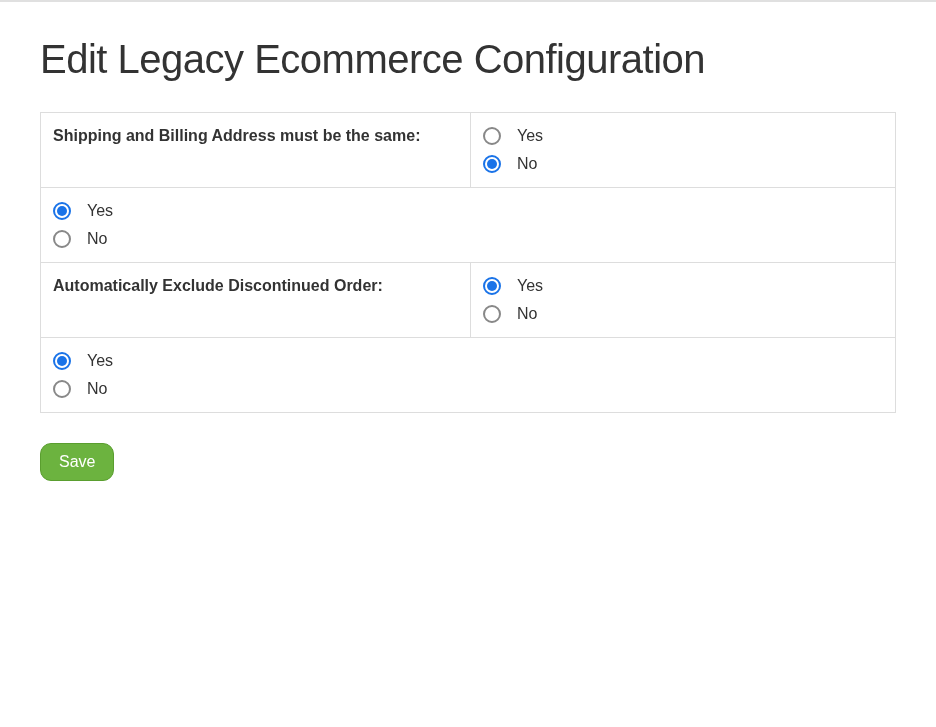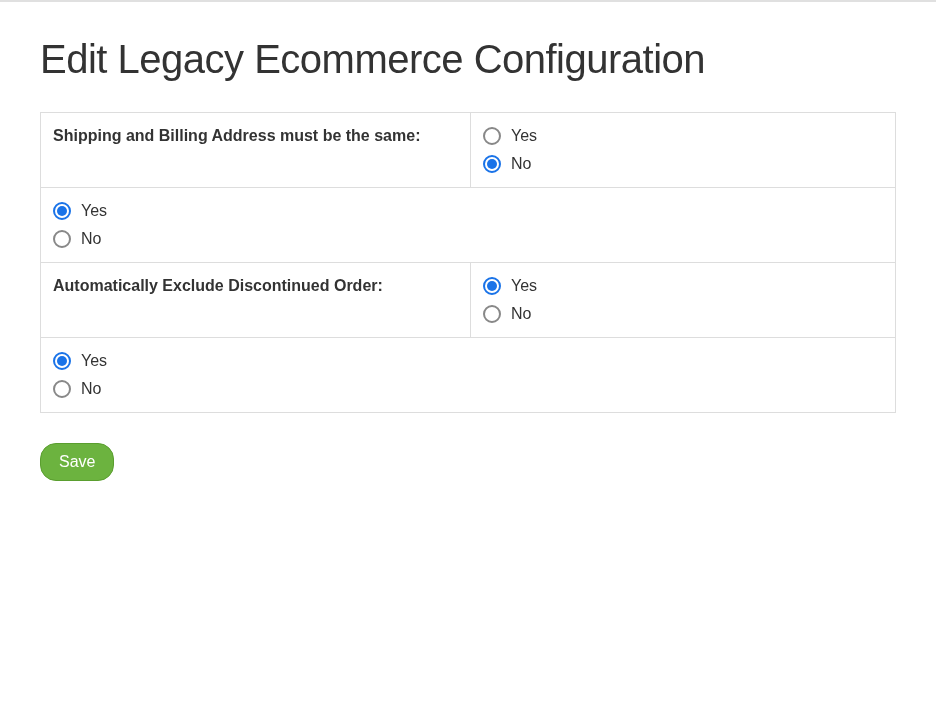--- a/index.html
+++ b/index.html
@@ -51,21 +51,21 @@
       padding: 14px 12px;
     }
     .radio-group {
       display: flex;
       flex-direction: column;
       gap: 10px;
     }
     .radio-option {
       display: flex;
       align-items: center;
-      gap: 10px;
+      gap: 16px;
       font-size: 16px;
       color: #333;
       cursor: pointer;
     }
     .radio-circle {
       width: 18px;
       height: 18px;
       border: 2px solid #888;
       border-radius: 50%;
       display: inline-flex;
@@ -87,21 +87,21 @@
     }
     .save-button {
       background: #5cb85c;
       background: linear-gradient(#6db63b, #5da52f);
       background: #6db63b;
       border: 1px solid #5a9e2f;
       color: #fff;
       font-size: 16px;
       font-weight: 500;
       padding: 9px 18px;
-      border-radius: 16px;
+      border-radius: 11px;
       cursor: pointer;
     }
     .save-button {
       background: #6cb33f;
     }
   </style>
 </head>
 <body>
 
 <div class="container">

